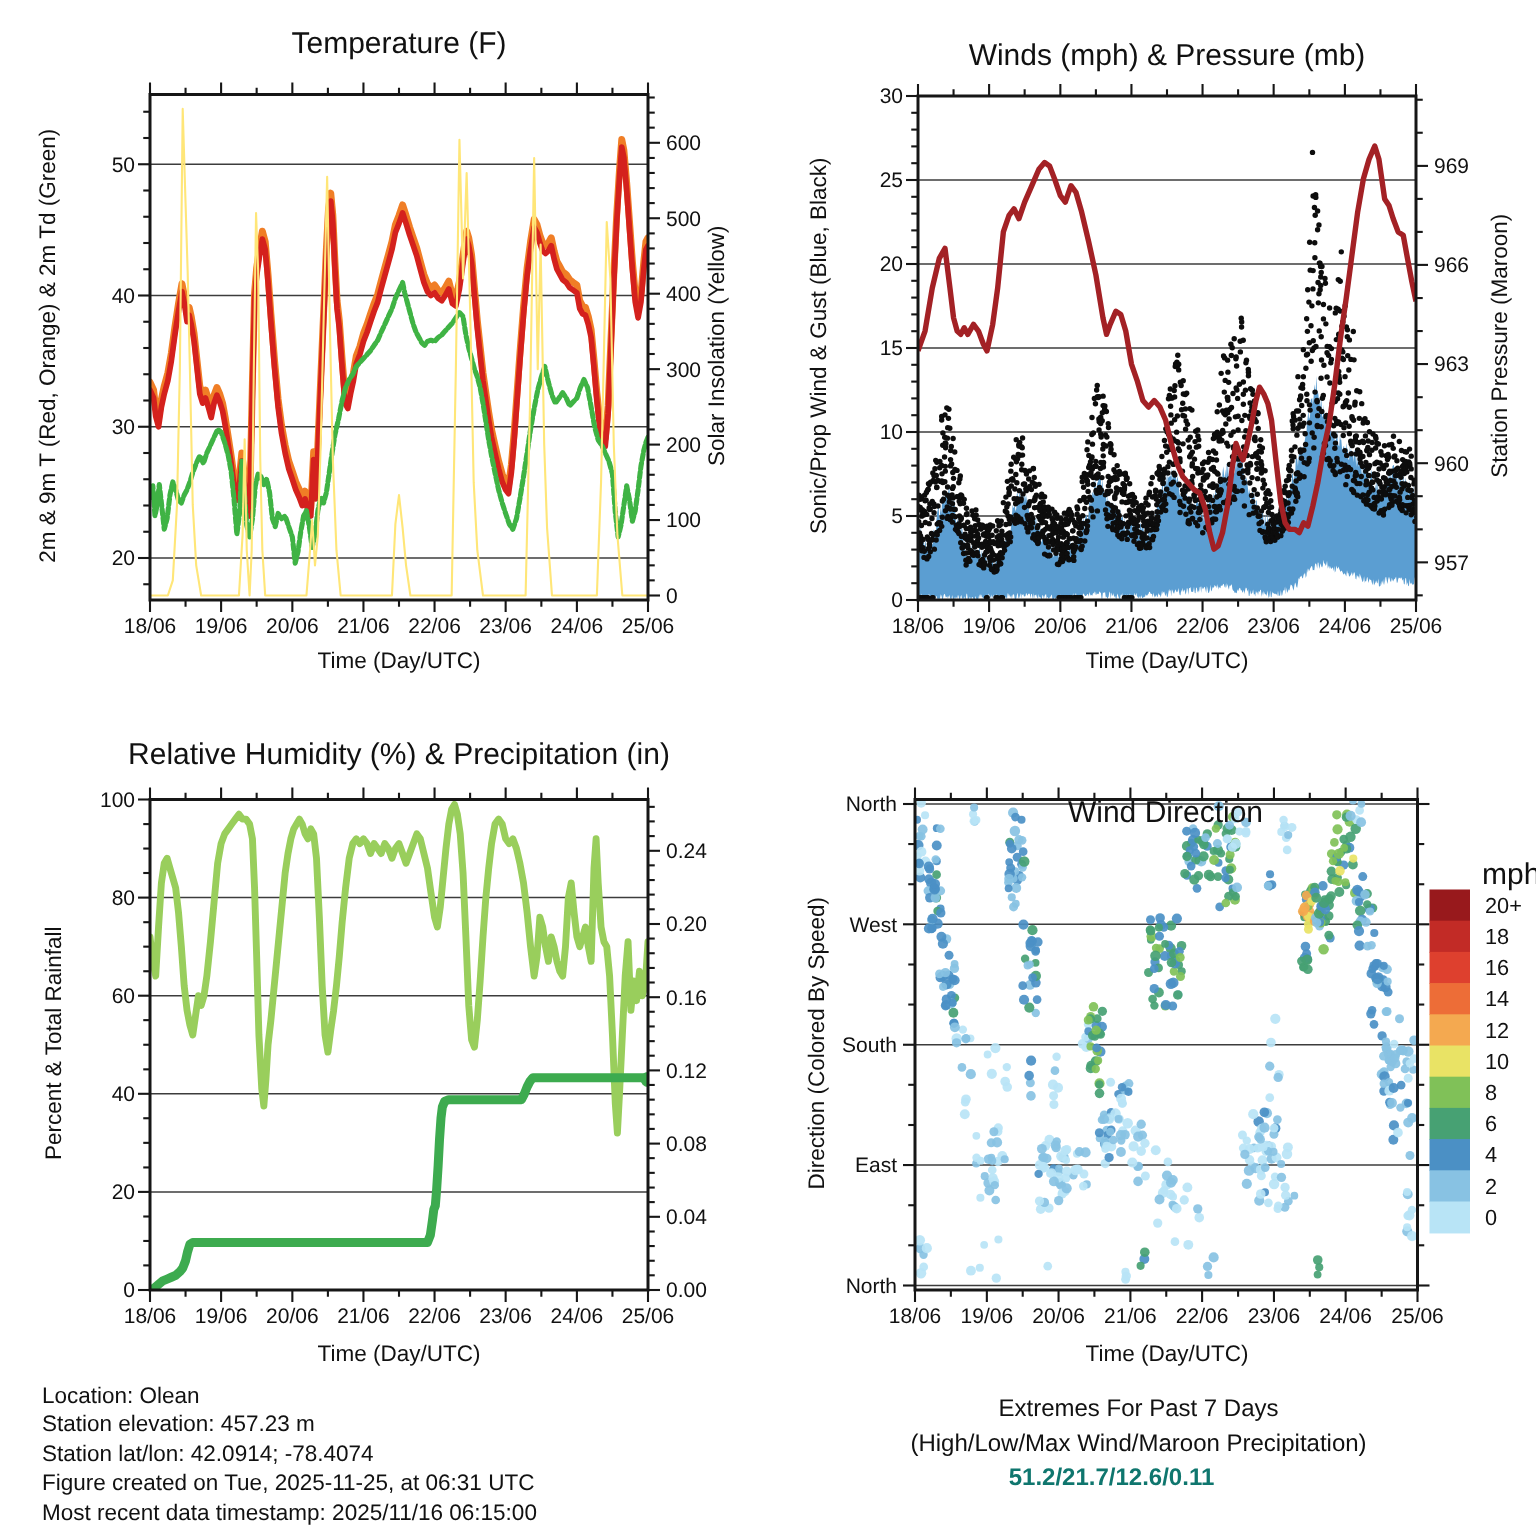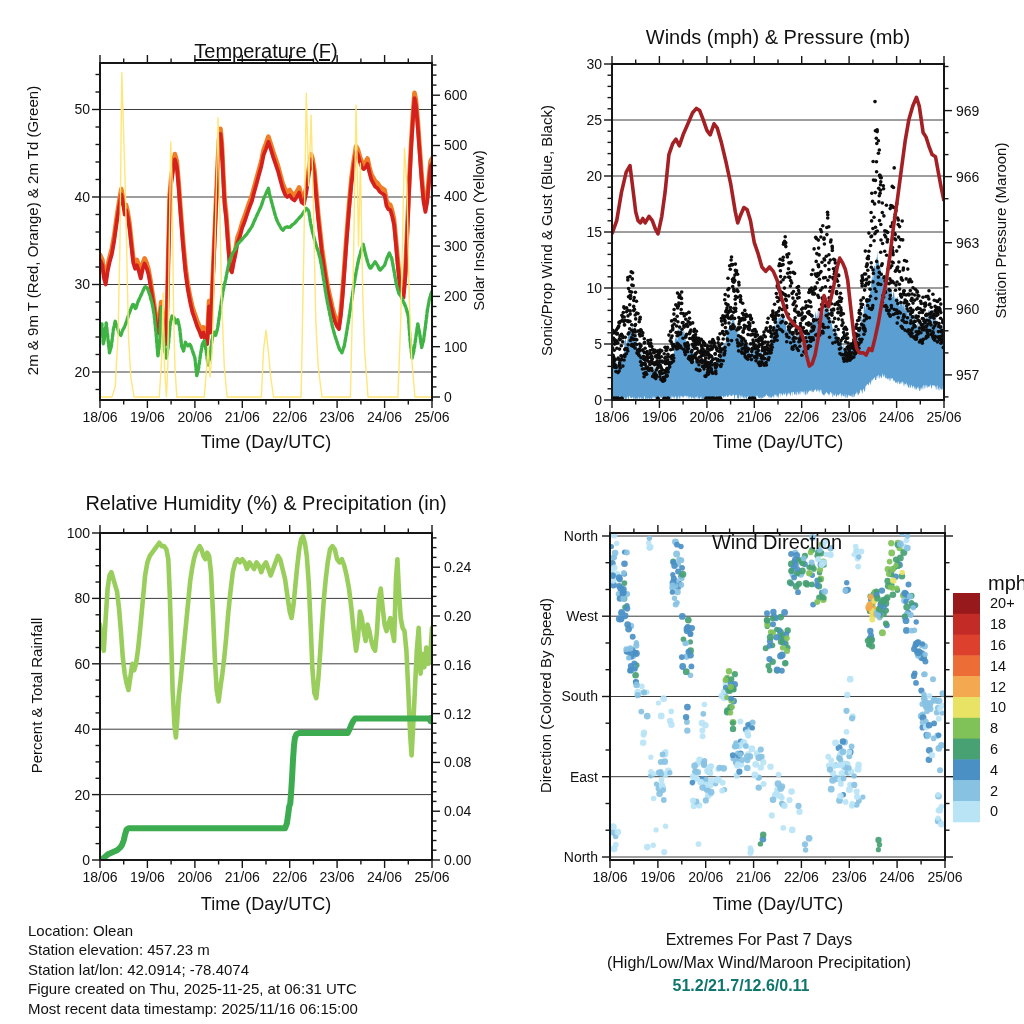--- a/index.html
+++ b/index.html
@@ -1,21 +1,21 @@
 <!DOCTYPE html>
 <html><head>
 <meta charset="utf-8">
 <style>
   html,body{margin:0;padding:0;background:#fff;}
   #stage{position:relative;width:1024px;height:1024px;background:#fff;overflow:hidden;
          font-family:"Liberation Sans", sans-serif;color:#111;}
   #plots{position:absolute;left:0;top:0;}
   .abs{position:absolute;}
   .ptitle{font-size:20px;text-align:center;white-space:nowrap;}
-  .xtitle{font-size:18px;text-align:center;white-space:nowrap;}
+  .xtitle{font-size:15px;text-align:center;white-space:nowrap;}
   .ytitle{font-size:15px;text-align:center;white-space:nowrap;transform:rotate(-90deg);transform-origin:center;}
   .footline{font-size:15px;line-height:19.4px;white-space:nowrap;}
   .extr{font-size:16px;line-height:23px;text-align:center;white-space:nowrap;}
   .extr-val{color:#0f766e;font-weight:bold;padding-right:36px;}
   .mph{font-size:20px;}
 </style>
 </head>
 <body>
 
 <div id="stage">
@@ -3244,21 +3244,21 @@
         <text x="990" y="686.6" dy="0.35em" font-size="14.5px" fill="#111">12</text>
         <text x="990" y="707.4" dy="0.35em" font-size="14.5px" fill="#111">10</text>
         <text x="990" y="728.2" dy="0.35em" font-size="14.5px" fill="#111">8</text>
         <text x="990" y="749.0" dy="0.35em" font-size="14.5px" fill="#111">6</text>
         <text x="990" y="769.8" dy="0.35em" font-size="14.5px" fill="#111">4</text>
         <text x="990" y="790.6" dy="0.35em" font-size="14.5px" fill="#111">2</text>
         <text x="990" y="811.4" dy="0.35em" font-size="14.5px" fill="#111">0</text>
       </g>
     </svg>
 
-  <div class="abs ptitle" style="left:66px;top:40px;width:400px;text-decoration:underline;">Temperature (F)</div>
+  <div class="abs ptitle" style="left:66px;top:18px;width:400px;">Temperature (F)</div>
   <div class="abs ptitle" style="left:16px;top:492px;width:500px;">Relative Humidity (%) &amp; Precipitation (in)</div>
   <div class="abs ptitle" style="left:578px;top:26px;width:400px;">Winds (mph) &amp; Pressure (mb)</div>
   <div class="abs ptitle" style="left:577px;top:490px;width:400px;margin-top:41px;">Wind Direction</div>
 
   <div class="abs xtitle" style="left:66px;top:432px;width:400px;">Time (Day/UTC)</div>
   <div class="abs xtitle" style="left:578px;top:432px;width:400px;">Time (Day/UTC)</div>
   <div class="abs xtitle" style="left:66px;top:894px;width:400px;">Time (Day/UTC)</div>
   <div class="abs xtitle" style="left:578px;top:894px;width:400px;">Time (Day/UTC)</div>
 
   <div class="abs ytitle" style="left:-168px;top:222px;width:400px;">2m &amp; 9m T (Red, Orange) &amp; 2m Td (Green)</div>
@@ -3267,21 +3267,21 @@
   <div class="abs ytitle" style="left:800px;top:222px;width:400px;">Station Pressure (Maroon)</div>
   <div class="abs ytitle" style="left:-164px;top:687px;width:400px;">Percent &amp; Total Rainfall</div>
   <div class="abs ytitle" style="left:345px;top:687px;width:400px;">Direction (Colored By Speed)</div>
 
   <div class="abs mph" style="left:988px;top:572px;">mph</div>
 
   <div class="abs" style="left:28px;top:921px;">
     <div class="footline">Location: Olean</div>
     <div class="footline">Station elevation: 457.23 m</div>
     <div class="footline">Station lat/lon: 42.0914; -78.4074</div>
-    <div class="footline">Figure created on Thu, 2025-11-25, at 06:31 UTC</div>
+    <div class="footline">Figure created on Tue, 2025-11-25, at 06:31 UTC</div>
     <div class="footline">Most recent data timestamp: 2025/11/16 06:15:00</div>
   </div>
 
   <div class="abs" style="left:543px;top:928px;width:432px;">
     <div class="extr">Extremes For Past 7 Days</div>
     <div class="extr">(High/Low/Max Wind/Maroon Precipitation)</div>
     <div class="extr extr-val">51.2/21.7/12.6/0.11</div>
   </div>
 </div>
 

